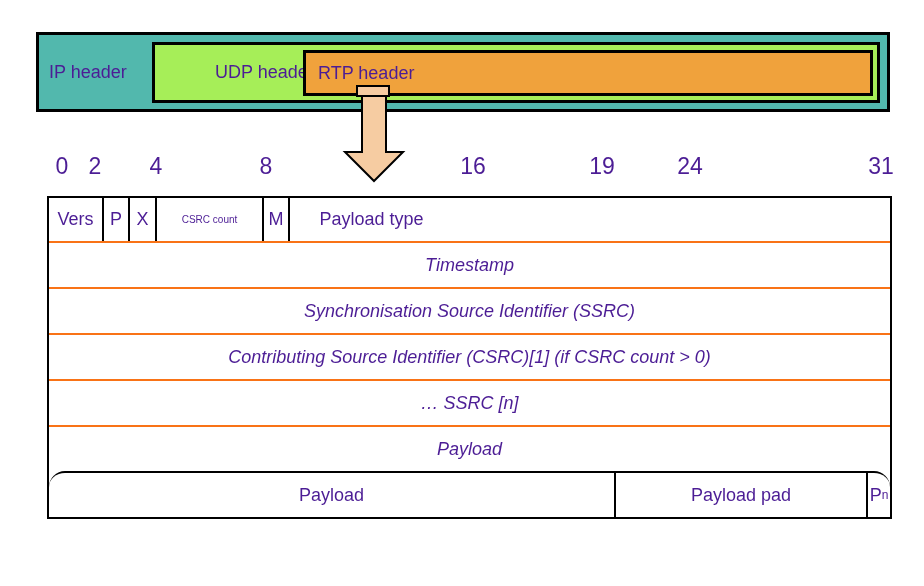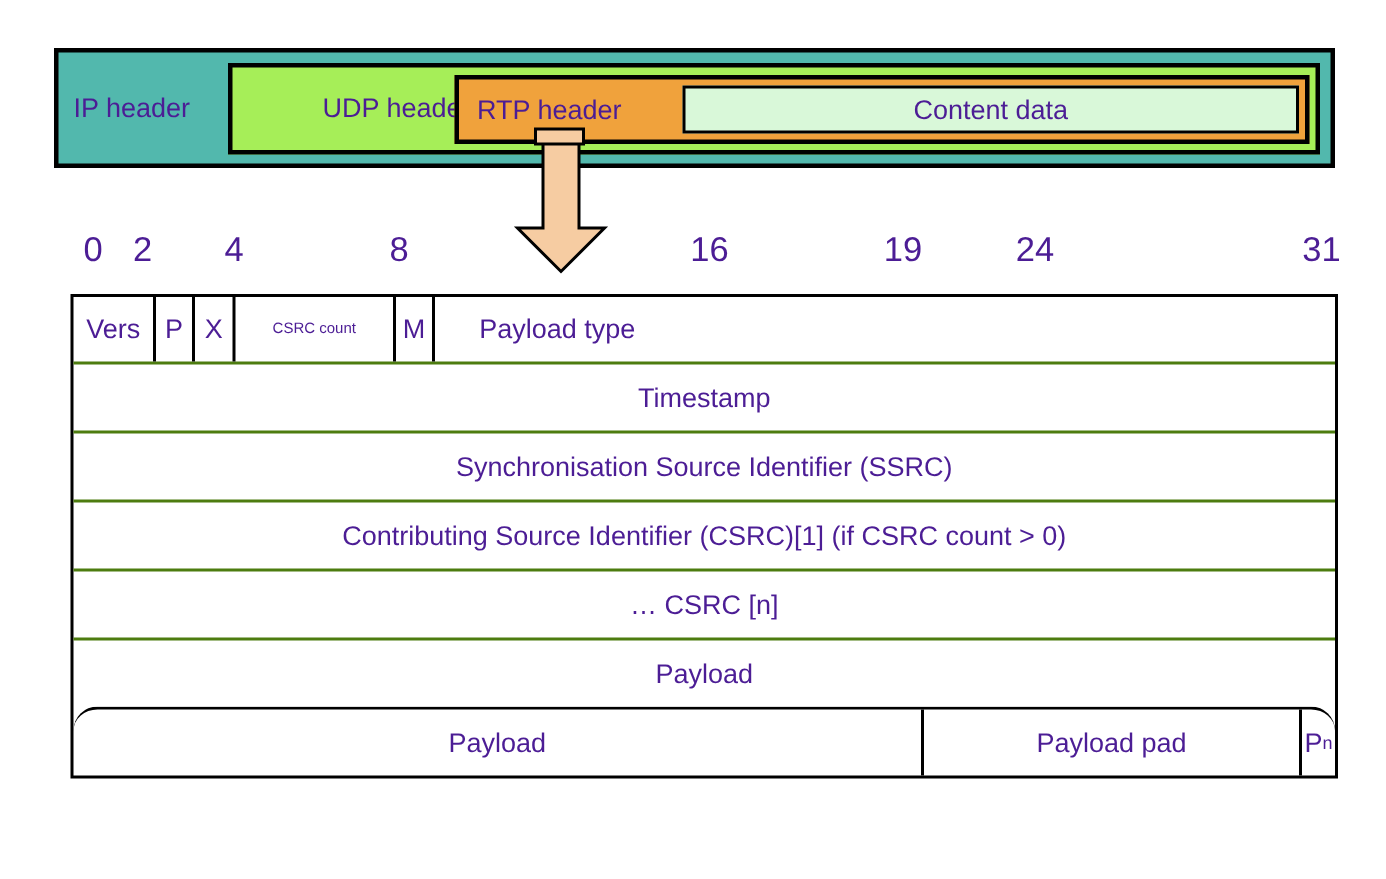--- a/index.html
+++ b/index.html
@@ -32,39 +32,36 @@
   .row.r1{height:43px;}
   .cell{box-sizing:border-box;display:flex;align-items:center;
         justify-content:center;font-size:18px;text-align:center;
         white-space:nowrap;}
   .cell + .cell{border-left:2px solid #000;}
   .cell.grow{flex:1 1 auto;}
   .cell-csrc{font-size:10px;line-height:1.1;white-space:normal;}
   .cell-csrc .wrap{display:inline-block;max-width:58px;}
   .full-row{box-sizing:border-box;display:flex;align-items:center;
             justify-content:center;font-size:18px;height:46px;
-            border-top:2px solid #4d7c0f;text-align:center;}
+            border-top:2px solid #f97316;text-align:center;font-style:italic;}
   .pn-cell sub{font-size:12px;line-height:0;}
 </style>
 </head>
 <body>
 
 <div class="canvas">
 
   <div class="enc-box enc-ip">
     <span class="enc-label pad-ip">IP header</span>
   </div>
   <div class="enc-box enc-udp">
     <span class="enc-label pad-udp">UDP header</span>
   </div>
   <div class="enc-box enc-rtp">
     <span class="enc-label pad-rtp">RTP header</span>
-  </div>
-  <div class="enc-box enc-content">
-    <span class="enc-label">Content data</span>
   </div>
 
   <svg class="arrow-svg" viewBox="0 0 80 105">
     <polygon points="22,12 46,12 46,70 63,70 34,99 5,70 22,70" fill="#F6CCA2" stroke="#000" stroke-width="2"></polygon>
     <rect x="17" y="4" width="32" height="10" fill="#F6CCA2" stroke="#000" stroke-width="2"></rect>
   </svg>
 
   <div class="bit-scale">
     <span class="bit-label" style="left:62px">0</span>
     <span class="bit-label" style="left:95px">2</span>
@@ -85,21 +82,21 @@
       <div class="cell cell-csrc" style="width:107px">
         <span class="wrap">CSRC count</span>
       </div>
       <div class="cell" style="width:26px">M</div>
       <div class="cell" style="width:165px">Payload type</div>
     </div>
 
     <div class="full-row">Timestamp</div>
     <div class="full-row">Synchronisation Source Identifier (SSRC)</div>
     <div class="full-row">Contributing Source Identifier (CSRC)[1] (if CSRC count &gt; 0)</div>
-    <div class="full-row">… CSRC [n]</div>
+    <div class="full-row">… SSRC [n]</div>
     <div class="full-row">Payload</div>
 
     <div class="row" style="border-top:2px solid #000">
       <div class="cell" style="width:565px">Payload</div>
       <div class="cell" style="width:252px">Payload pad</div>
       <div class="cell grow pn-cell">
         <span>P</span>
           <sub>n</sub>
       </div>
     </div>

